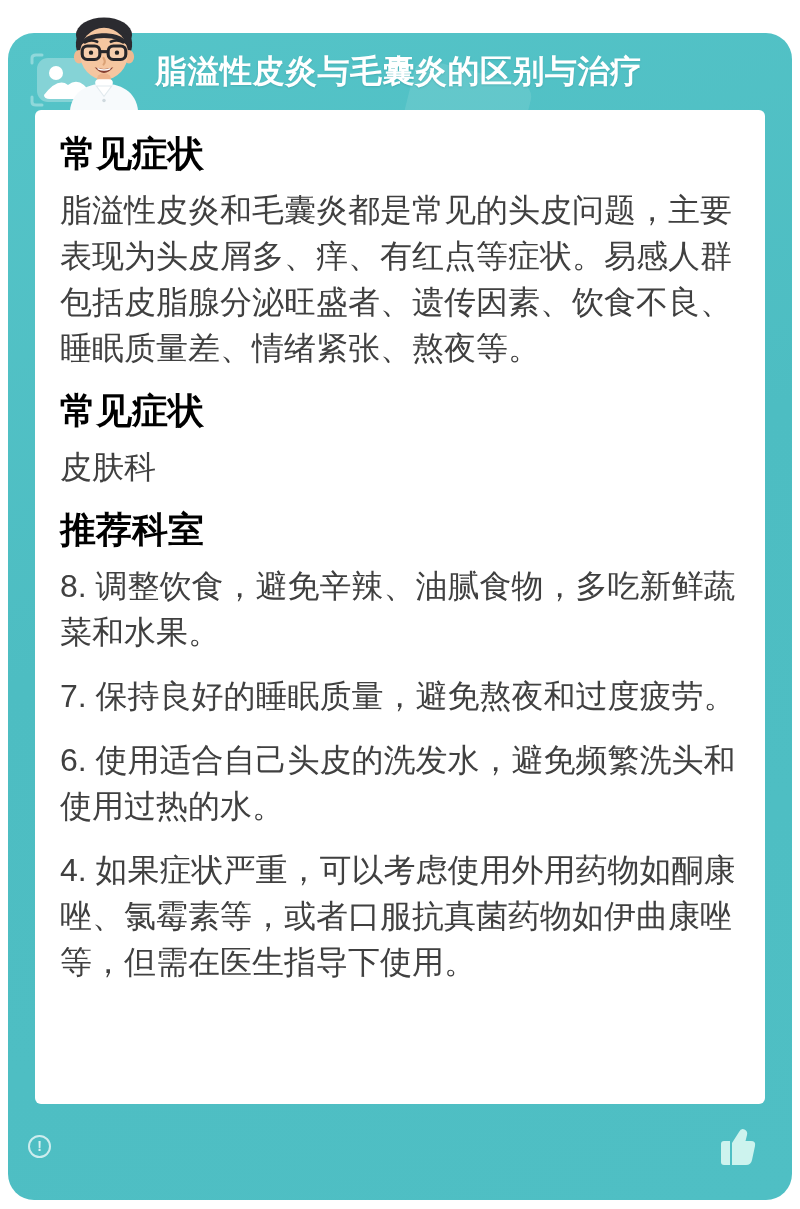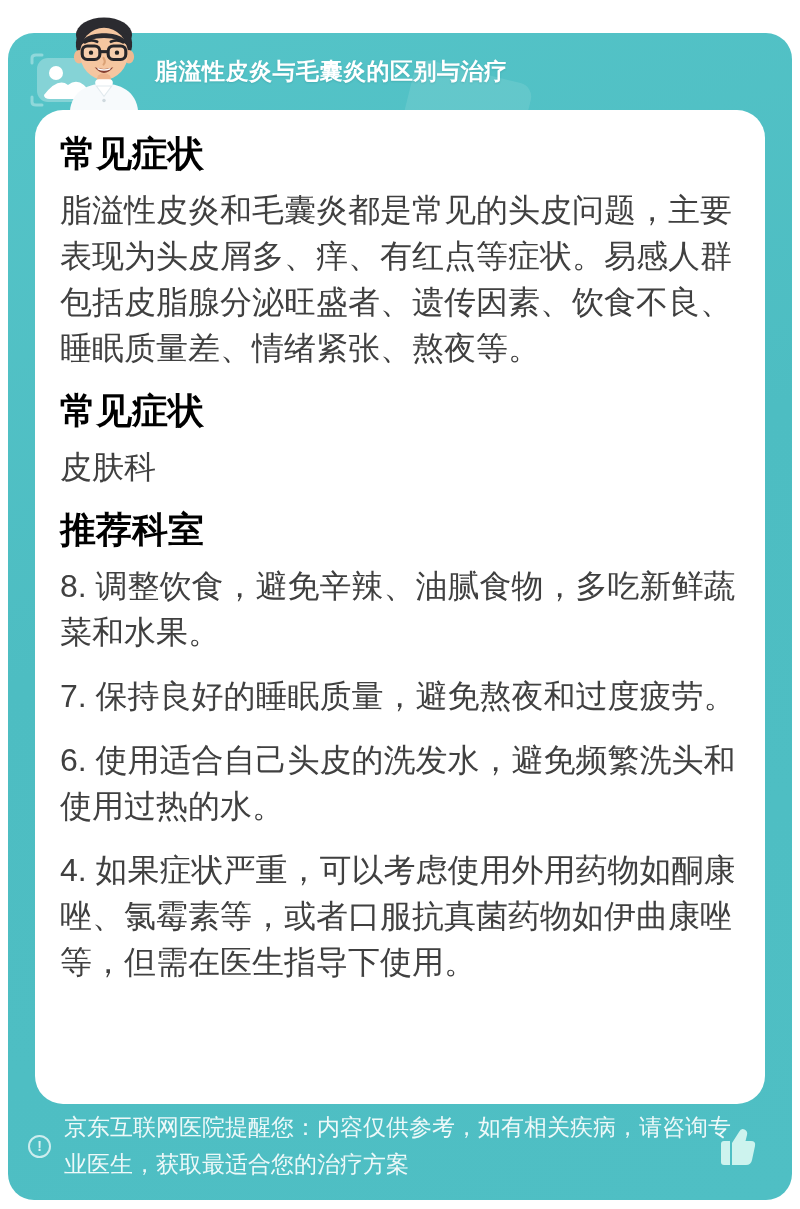--- a/index.html
+++ b/index.html
@@ -40,37 +40,37 @@
     width: 104px; height: 108px;
     z-index: 2;
   }
   .page-title {
     position: absolute;
     left: 147px; top: 0;
     height: 77px;
     display: flex;
     align-items: center;
     color: #ffffff;
-    font-size: 23px;
+    font-size: 32px;
     font-weight: 800;
     letter-spacing: 0.5px;
     text-shadow: 0 1px 2px rgba(0, 90, 95, 0.18);
     z-index: 2;
     white-space: nowrap;
   }
 
   
   .card {
     position: relative;
     z-index: 3;
     margin: 0 27px;
     width: 730px;
     height: 994px;
     background: #ffffff;
-    border-radius: 28px;
+    border-radius: 6px;
     padding: 22px 15px 9px 25px;
     overflow: hidden;
   }
   .card h2 {
     color: #000000;
     font-size: 36px;
     line-height: 43px;
     font-weight: 800;
     margin: 18px 0 12px 0;
   }
@@ -172,20 +172,19 @@
 
     <h2>推荐科室</h2>
     <p class="list-item">8. 调整饮食，避免辛辣、油腻食物，多吃新鲜蔬菜和水果。</p>
     <p class="list-item">7. 保持良好的睡眠质量，避免熬夜和过度疲劳。</p>
     <p class="list-item">6. 使用适合自己头皮的洗发水，避免频繁洗头和使用过热的水。</p>
     <p class="list-item">4. 如果症状严重，可以考虑使用外用药物如酮康唑、氯霉素等，或者口服抗真菌药物如伊曲康唑等，但需在医生指导下使用。</p>
   </div>
 
   <div class="footer">
     <span class="info-icon"></span>
-    <p class="disclaimer">京东互联网医院提醒您：内容仅供参考，如有相关疾病，请咨询专业医生，获取最适合您的治疗方案</p>
     <svg class="thumb-icon" viewBox="0 0 40 44">
       <path d="M3 20 Q3 17 6 17 L12 17 L12 41 L6 41 Q3 41 3 38 Z" fill="#cdf3ee"></path>
       <path d="M14 41 L14 19 L21 8 Q23 4 26.5 5.5 Q30 7 29 11 L27.5 17 L33 17 Q38 17 37 22 L34 36 Q33 41 28 41 Z" fill="#cdf3ee"></path>
     </svg>
   </div>
 
 </div>
 
 </body></html>

